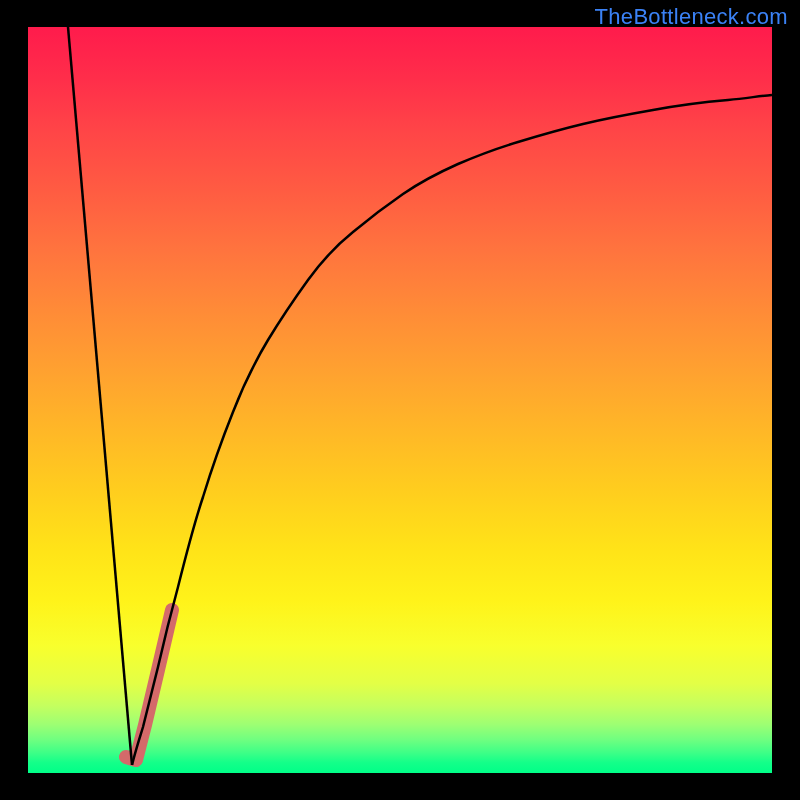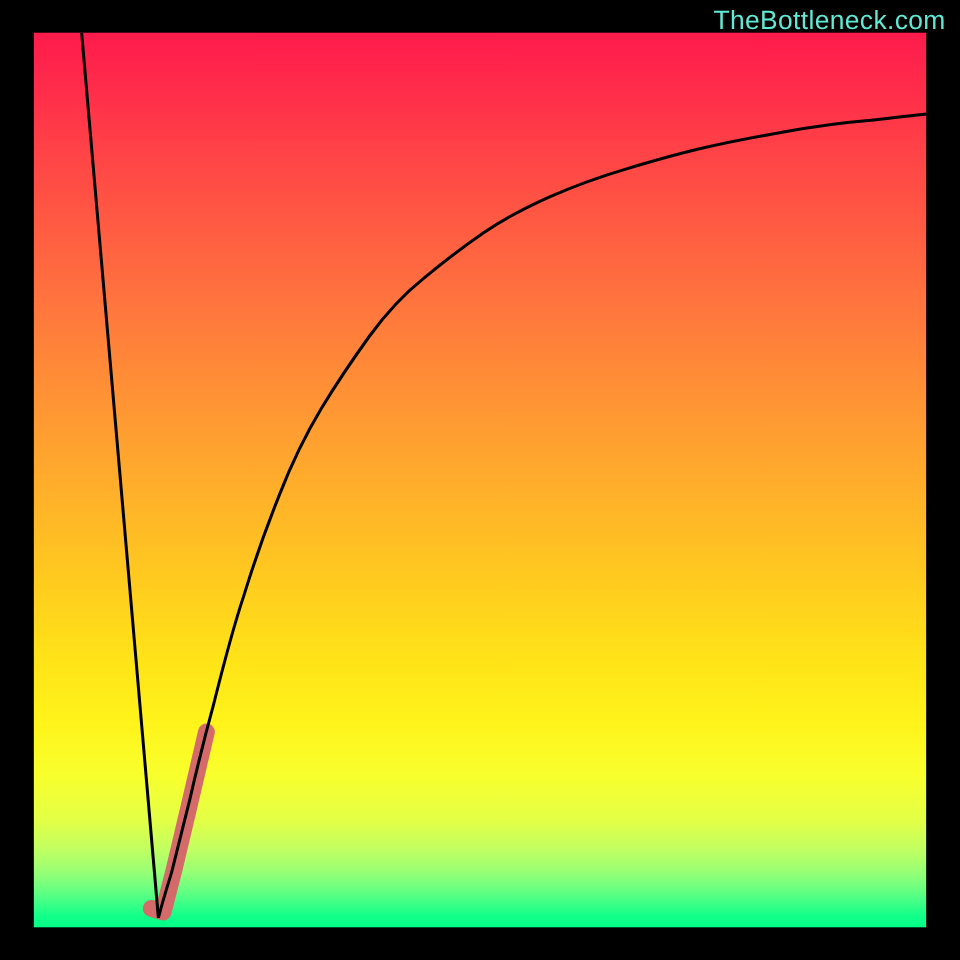--- a/index.html
+++ b/index.html
@@ -13,21 +13,21 @@
   .outer {
     width: 800px;
     height: 800px;
     background: #000000;
     position: relative;
   }
   .watermark {
     position: absolute;
     top: 4px;
     right: 12px;
-    color: #5eead4;
+    color: #3b82f6;
     font-family: Arial, Helvetica, sans-serif;
     font-size: 22px;
     font-weight: 400;
     letter-spacing: 0.3px;
     z-index: 5;
   }
   .plot {
     position: absolute;
     left: 28px;
     top: 27px;

